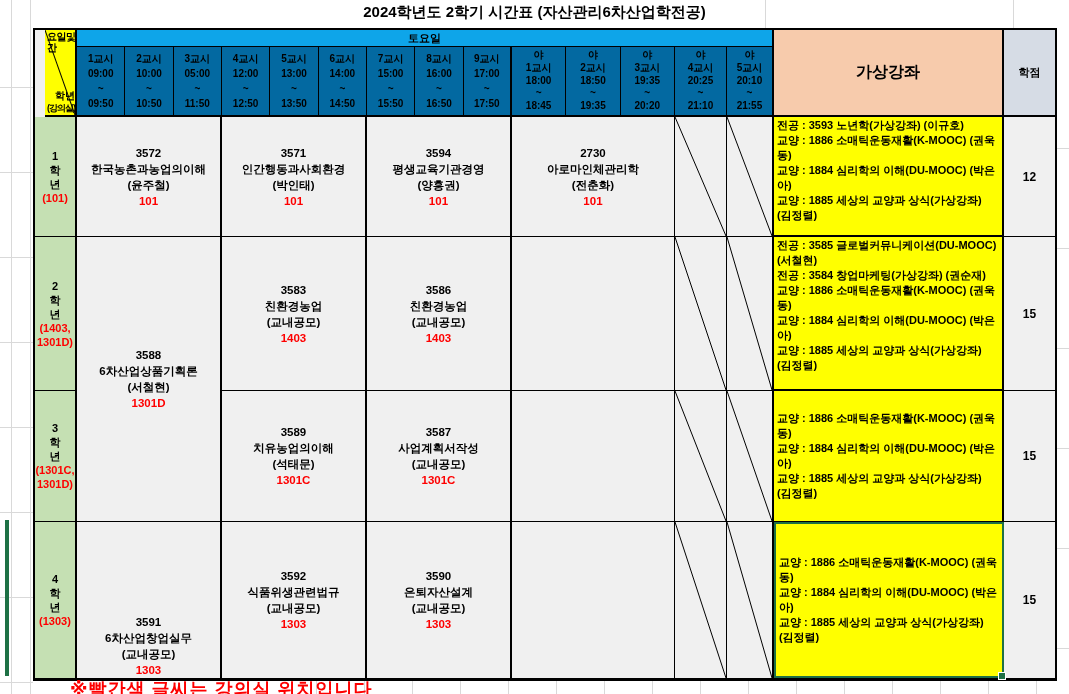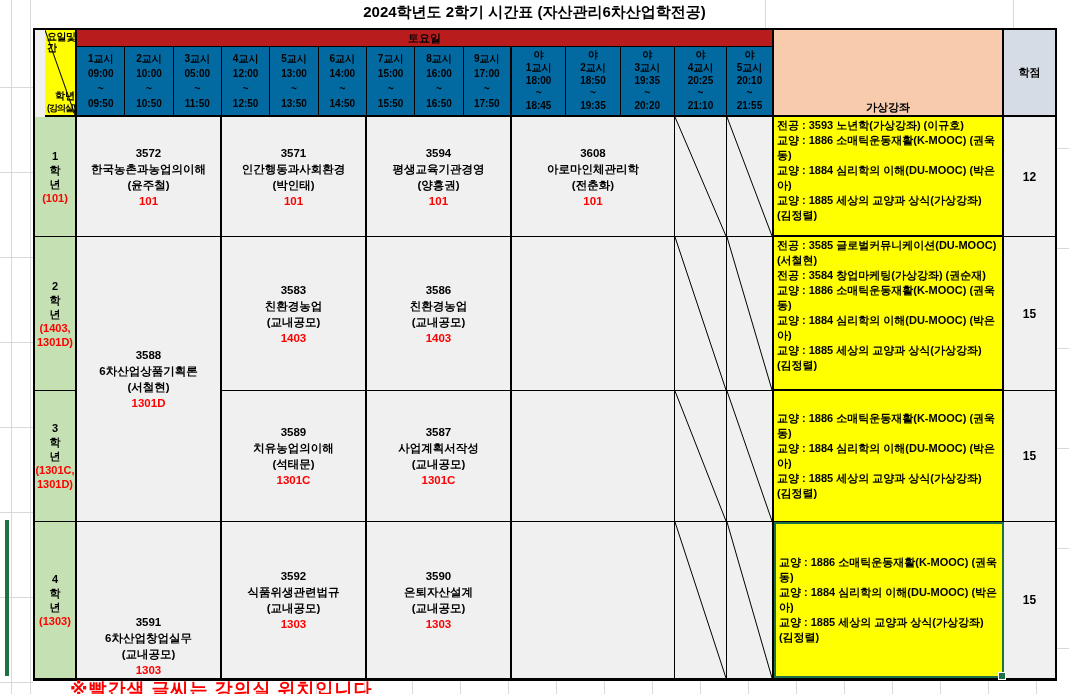--- a/index.html
+++ b/index.html
@@ -31,22 +31,22 @@
   }
   .last-col{border-right:none;}
   .last-row{border-bottom:none;}
   .br2{border-right-width:2px;}
   .bb2{border-bottom-width:2px;}
   .c-corner{background:#ffff00;position:relative;}
   .corner-top{position:absolute;top:1px;left:2px;width:40px;text-align:left;
     font-size:10px;line-height:11px;letter-spacing:-0.5px;word-break:break-all;}
   .corner-bottom{position:absolute;bottom:1px;left:2px;text-align:right;font-size:10px;line-height:12px;}
   .corner-bottom .sm{font-size:9px;letter-spacing:-1px;white-space:nowrap;display:block;}
-  .c-day{background:#b91c1c;font-size:11px;}
-  .c-vhead{background:#f7cbac;font-size:11px;border-left:0;justify-content:flex-end;}
+  .c-day{background:#0ea5e9;font-size:11px;}
+  .c-vhead{background:#f7cbac;font-size:16px;border-left:0;}
   .c-chead{background:#d6dce5;font-size:11px;}
   .c-ph{background:#0369a1;font-size:10px;line-height:15px;}
   .c-ph.night{line-height:12.8px;}
   .c-grade{background:#c5e0b3;font-size:11px;line-height:14px;}
   .red{color:#fe0000;}
   .c-course{font-size:11.5px;line-height:16px;}
   .c-virt{
     background:#ffff00;font-size:11px;line-height:15px;text-align:left;
     word-break:break-all;align-items:stretch;justify-content:flex-start;
     padding:1px 3px;border-right-width:2px;border-bottom-width:2px;
@@ -243,21 +243,21 @@
       <div>(박인태)</div>
       <div class="red">101</div>
   </div>
   <div class="cell c-course br2" style="grid-area:3/8/4/11;">
     <div>3594</div>
       <div>평생교육기관경영</div>
       <div>(양흥권)</div>
       <div class="red">101</div>
   </div>
   <div class="cell c-course" style="grid-area:3/11/4/14;">
-    <div>3608</div>
+    <div>2730</div>
       <div>아로마인체관리학</div>
       <div>(전춘화)</div>
       <div class="red">101</div>
   </div>
   <div class="cell" style="grid-area:3/14/4/15;padding:0;">
     <svg class="diag-svg" viewBox="0 0 100 100" preserveAspectRatio="none">
         <line x1="0" y1="0" x2="100" y2="100" stroke="#000" stroke-width="1" vector-effect="non-scaling-stroke"></line>
       </svg>
   </div>
   <div class="cell br2" style="grid-area:3/15/4/16;padding:0;">

